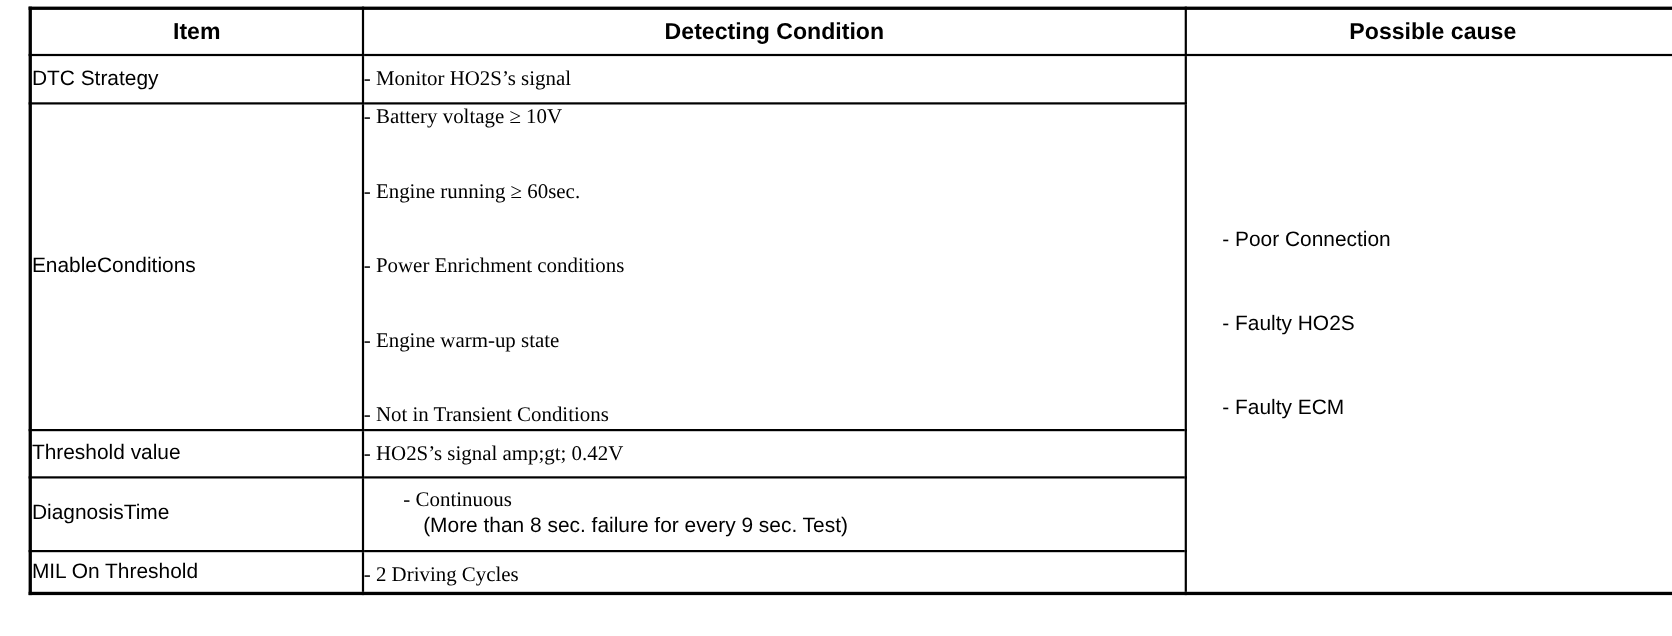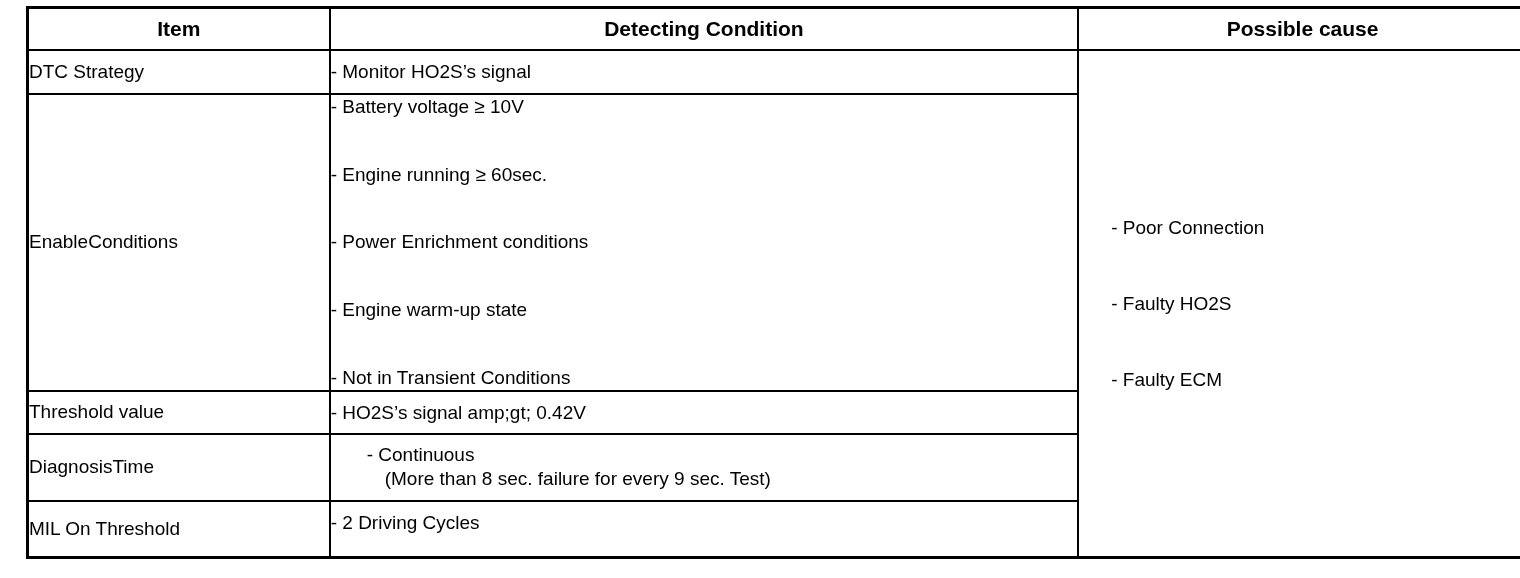--- a/index.html
+++ b/index.html
@@ -53,20 +53,21 @@
     white-space: nowrap;
   }
   .cond-cell {
     text-align: left;
     font-size: 19px;
     padding: 7px 0 7px 14px;
   }
   .cond-cell .line {
     white-space: nowrap;
     line-height: 1.25;
+    font-family: Liberation Serif, serif;
   }
   .cond-list .line {
     margin: 0 0 44px 0;
   }
   .cond-list .line:last-child {
     margin-bottom: 0;
   }
   .cond-list {
     padding-top: 16px;
     padding-bottom: 12px;
@@ -86,21 +87,21 @@
   .cause-cell .line:last-child {
     margin-bottom: 0;
   }
   .sub-line {
     padding-left: 18px;
     white-space: nowrap;
     line-height: 1.3;
   }
   .row-strategy .cond-cell { padding-top: 9px; padding-bottom: 9px; }
   .row-threshold .cond-cell { padding-top: 9px; padding-bottom: 9px; }
-  .row-mil .cond-cell { padding-top: 9px; padding-bottom: 22px; }
+  .row-mil .cond-cell { padding-top: 9px; padding-bottom: 4px; }
   .row-diag .cond-cell { padding-top: 8px; padding-bottom: 8px; padding-left: 36px; }
 </style>
 </head>
 <body>
 
 <div class="sheet">
   <table class="dtc">
     <colgroup>
       <col class="c-item">
       <col class="c-cond">

